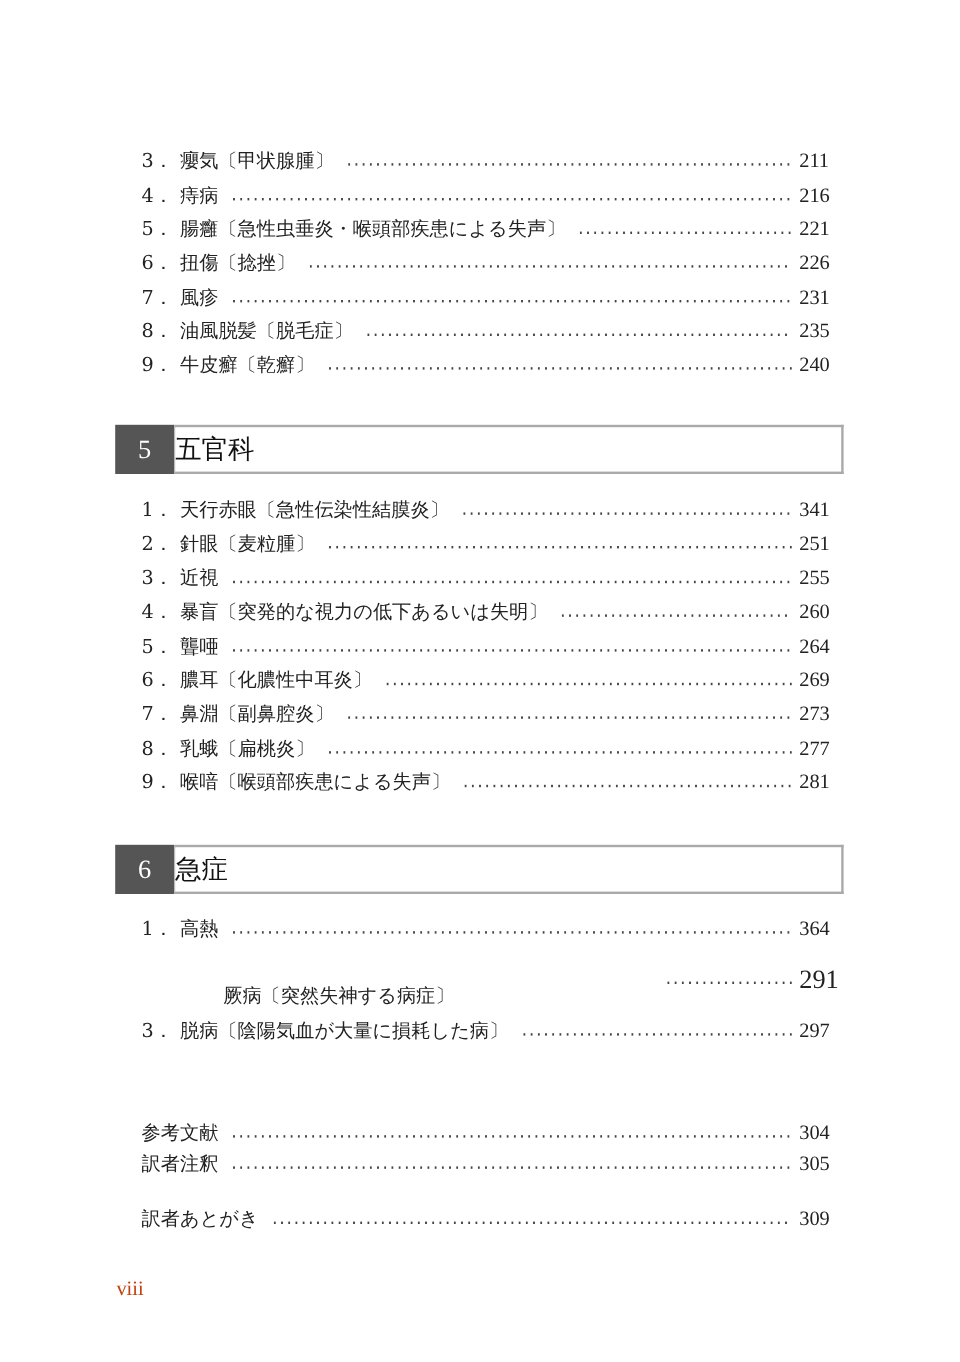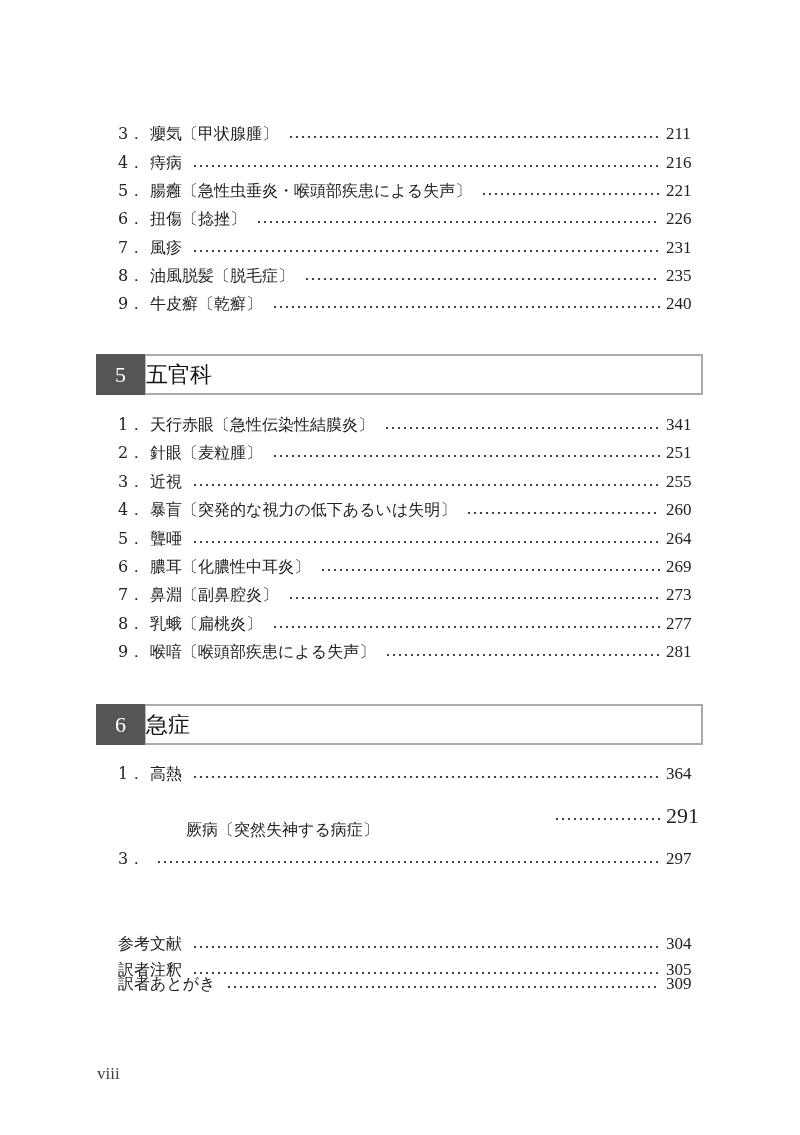--- a/index.html
+++ b/index.html
@@ -51,21 +51,21 @@
       position: absolute; left: 436px; right: 0; top: 14px; height: 24px;
       display: flex; align-items: center;
     }
     .multi .leader {
       flex: 1 1 auto; height: 2px; margin-right: 6px;
       background-image: radial-gradient(circle, #444 0.8px, transparent 1px);
       background-size: 6px 2px; background-repeat: repeat-x; position: relative; top: 3px;
     }
     .multi .page-no { width: 32px; text-align: right; font-family: Liberation Serif, serif; font-size: 22px; }
     .folio {
-      position: absolute; left: 97px; top: 1064px; font-family: "Liberation Serif", serif; font-size: 17px; color: #404040;
+      position: absolute; left: 97px; top: 1064px; font-family: "Liberation Serif", serif; font-size: 17px; color: #c2410c;
     }
   </style>
 </head>
 <body>
 
 <div class="page">
 
   <div class="row" style="top:122px">
     <span class="num">3．</span>
     <span class="title">癭気〔甲状腺腫〕</span>
@@ -182,34 +182,35 @@
   </div>
   <div class="multi" style="top:790px">
     <div class="line line2">厥病〔突然失神する病症〕</div>
     <div class="leader-wrap">
       <span class="leader"></span>
       <span class="page-no">291</span>
     </div>
   </div>
   <div class="row" style="top:847px">
     <span class="num">3．</span>
+    <span class="title">脱病〔陰陽気血が大量に損耗した病〕</span>
     <span class="leader"></span>
     <span class="page-no">297</span>
   </div>
 
   <div class="row nonum" style="top:932px">
     <span class="title">参考文献</span>
     <span class="leader"></span>
     <span class="page-no">304</span>
   </div>
   <div class="row nonum" style="top:958px">
     <span class="title">訳者注釈</span>
     <span class="leader"></span>
     <span class="page-no">305</span>
   </div>
-  <div class="row nonum" style="top:972px">
+  <div class="row nonum" style="top:1004px">
     <span class="title">訳者あとがき</span>
     <span class="leader"></span>
     <span class="page-no">309</span>
   </div>
 
   <div class="folio">viii</div>
 </div>
 
 </body></html>

